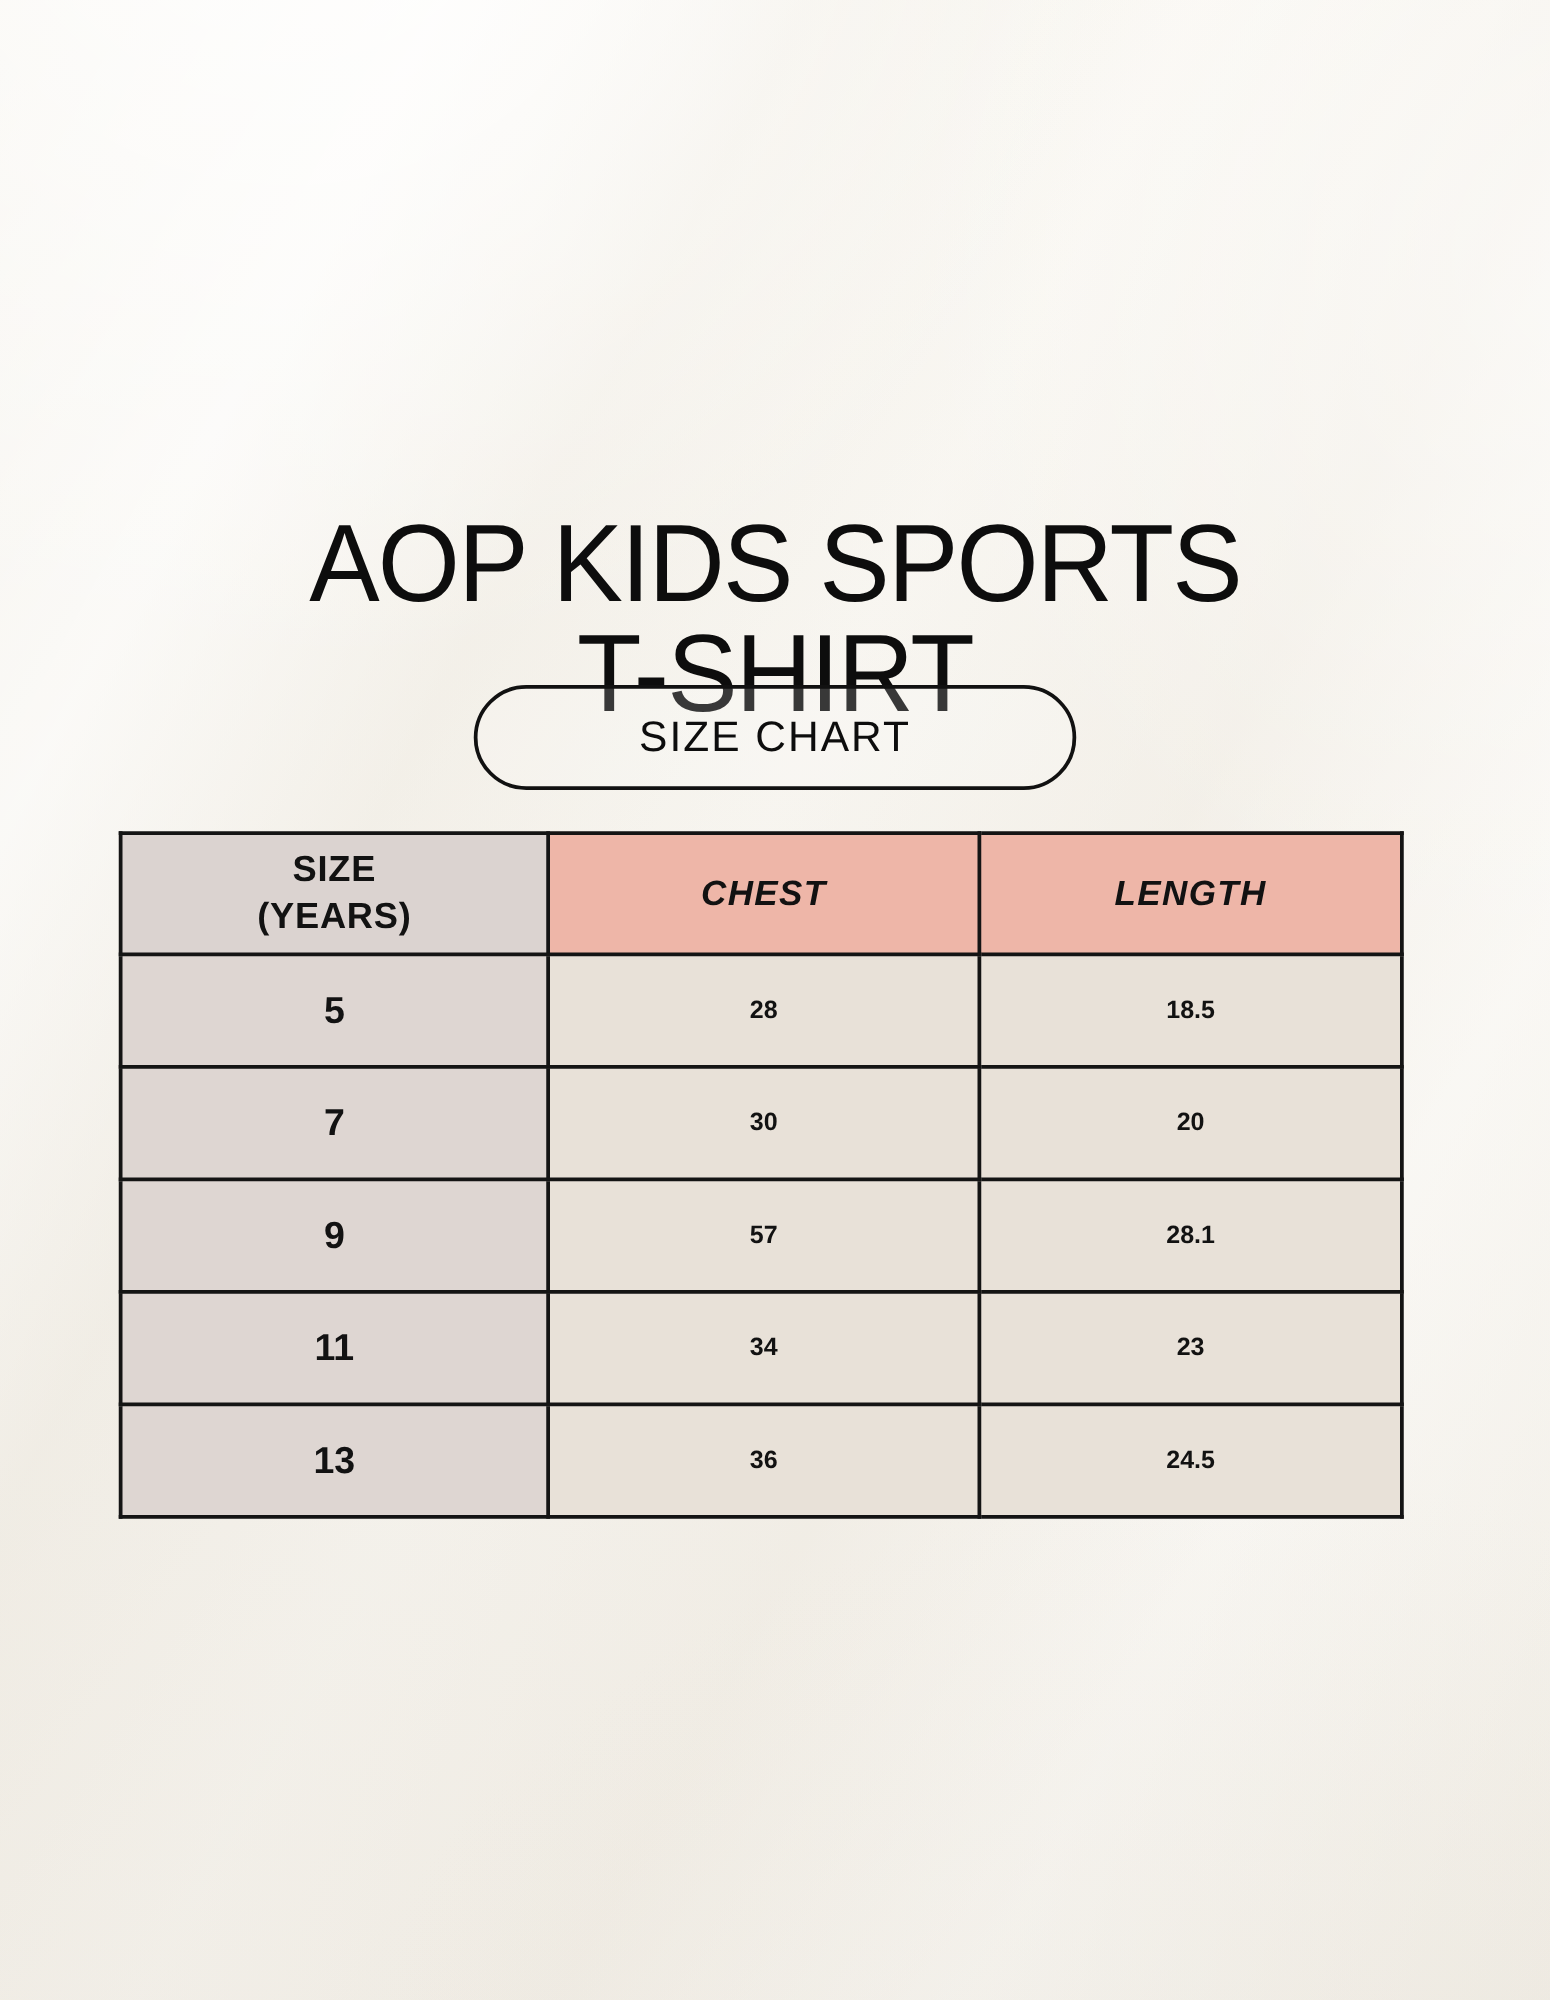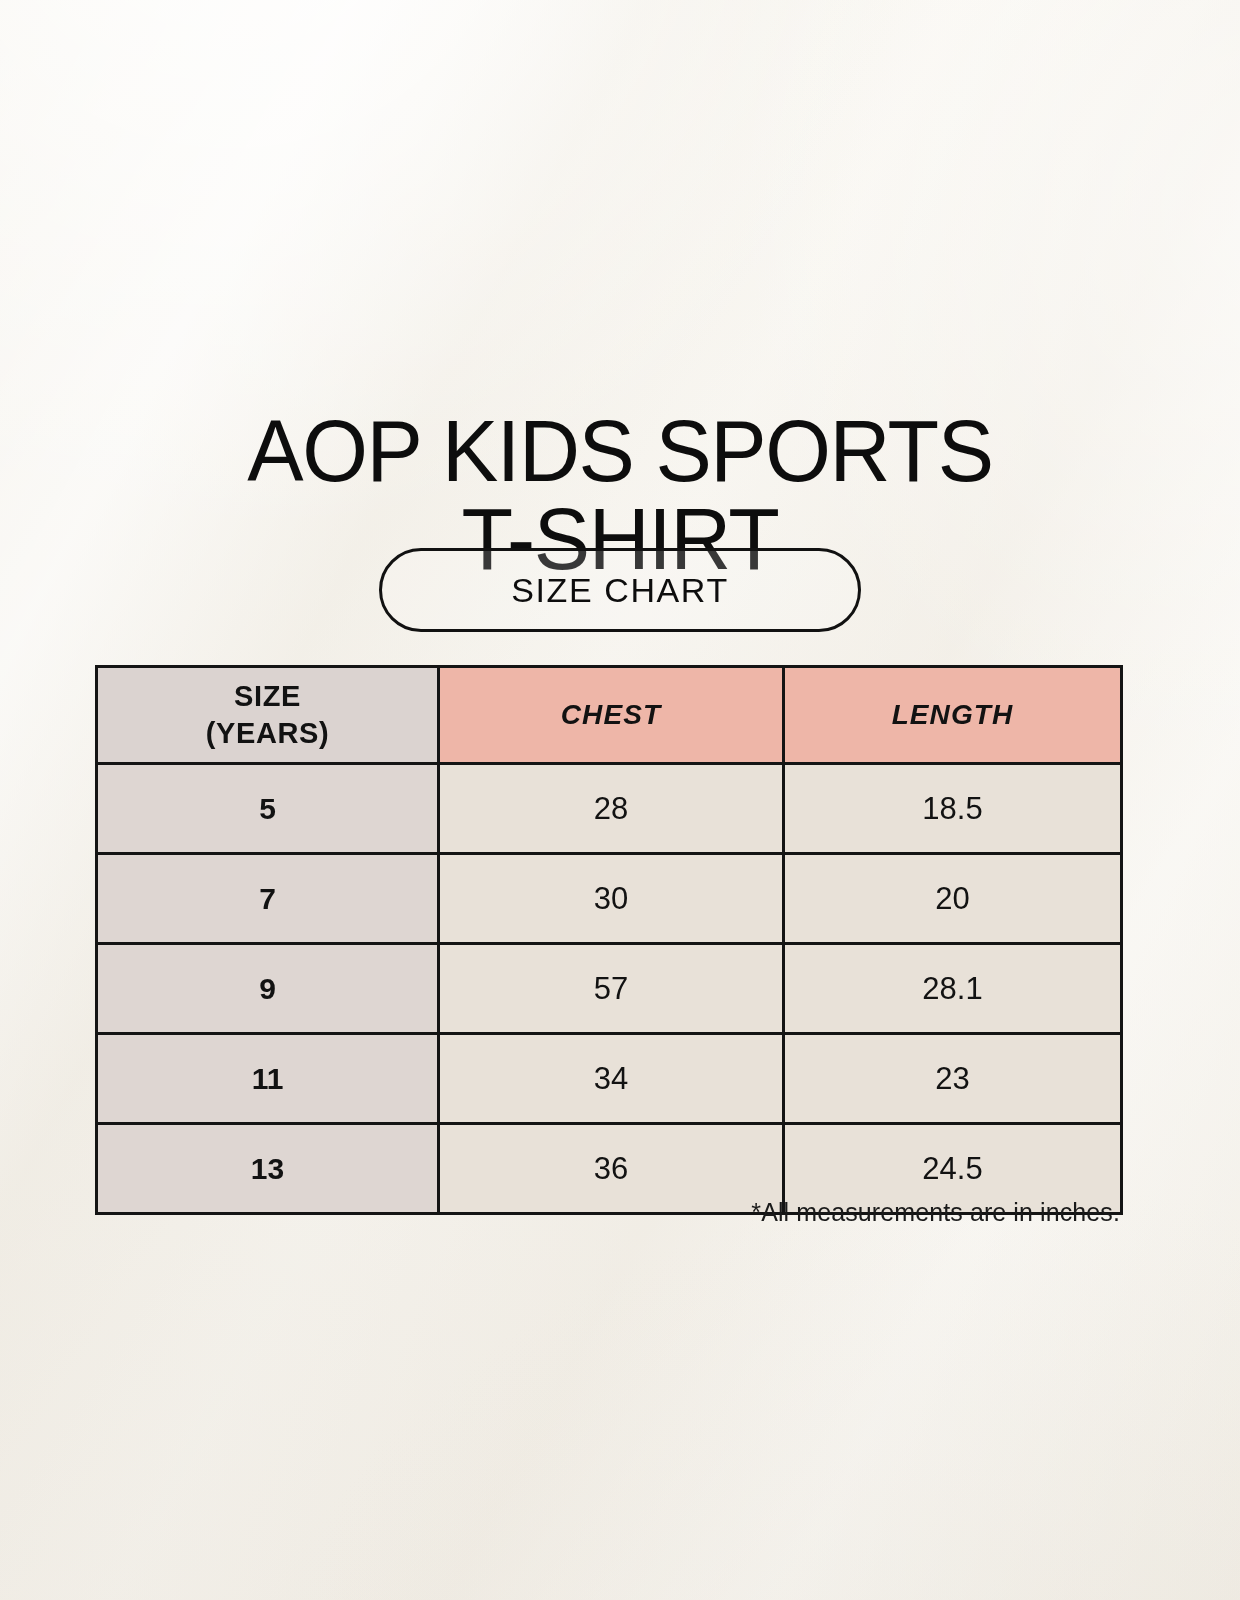--- a/index.html
+++ b/index.html
@@ -143,22 +143,22 @@
 
   td.cell-size {
     background: #ded6d2;
     height: 87px;
     font-size: 30px;
     font-weight: 700;
   }
   td.cell-meas {
     background: #e8e1d8;
     height: 87px;
-    font-size: 31px;
-    font-weight: 400;
+    font-size: 20px;
+    font-weight: 700;
   }
 
   
   .footnote {
     position: absolute;
     left: 95px;
     top: 1198px;
     width: 1025px;
     text-align: right;
     font-size: 25px;
@@ -220,16 +220,15 @@
           </tr>
           <tr>
             <td class="cell-size">13</td>
             <td class="cell-meas">36</td>
             <td class="cell-meas">24.5</td>
           </tr>
         </tbody>
       </table>
     </div>
 
-    <div class="footnote">*All measurements are in inches.</div>
 
   </div>
 </div>
 
 </body></html>

